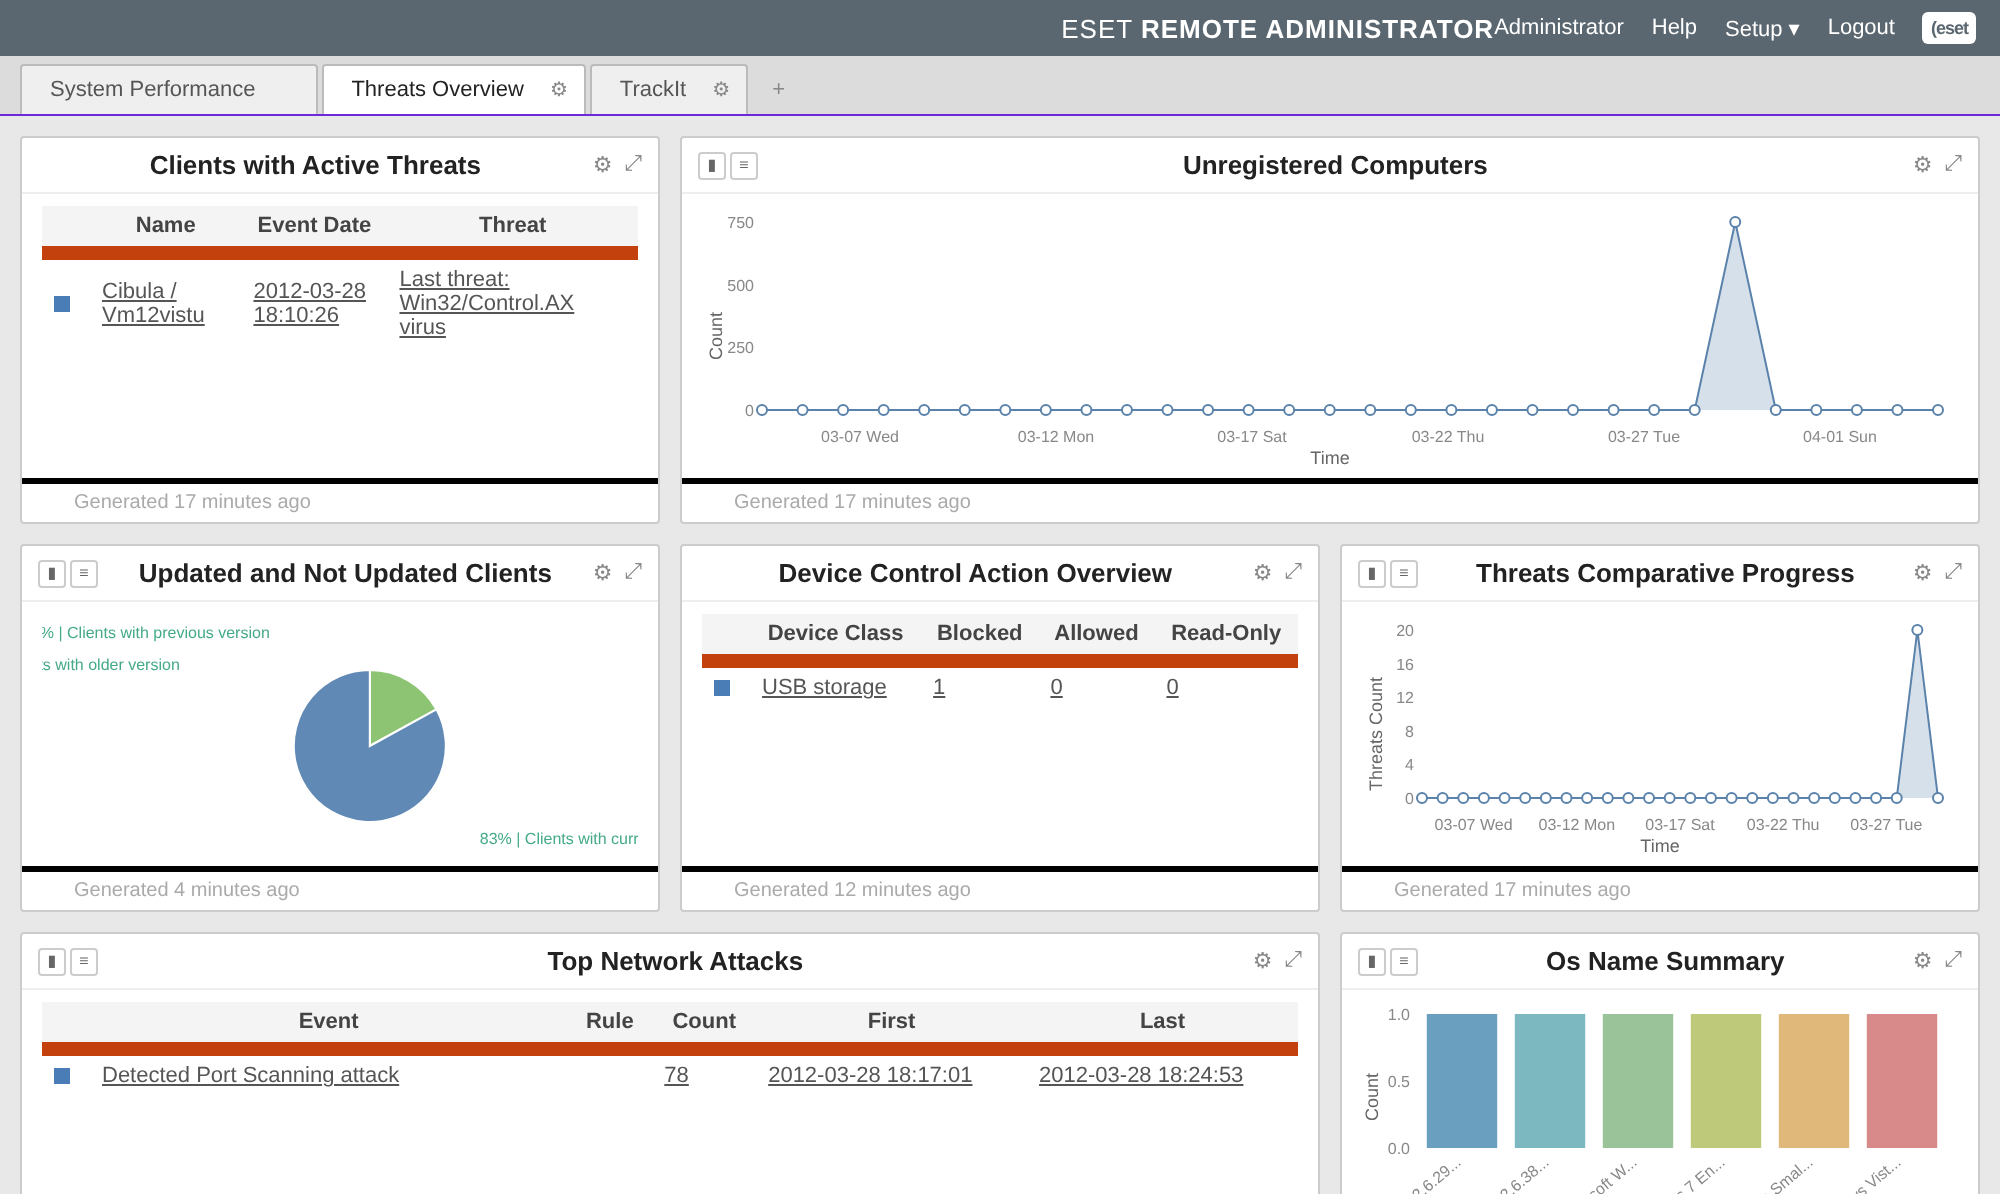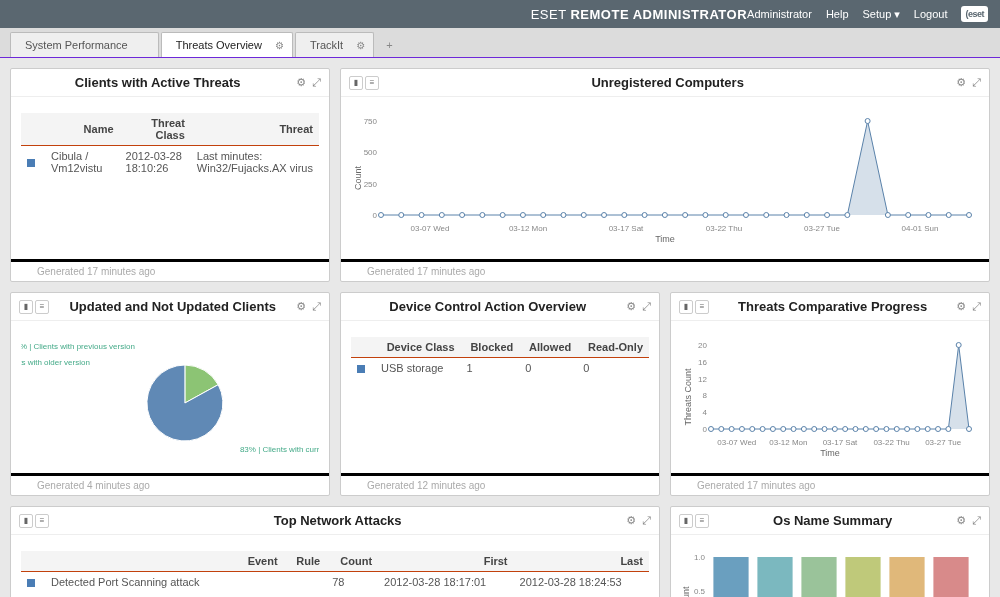--- a/index.html
+++ b/index.html
@@ -12,34 +12,34 @@
 .topbar .links span { cursor: pointer; }
 .eset-logo { background: #fff; color: #5a6770; font-size: 9px; font-weight: bold; padding: 3px 4px; border-radius: 3px; letter-spacing: -0.5px; }
 
 .tabs { display: flex; background: #dcdcdc; border-bottom: 1px solid #6d28d9; padding: 0 10px; height: 30px; align-items: flex-end; gap: 2px; }
 .tab { background: #efefef; border: 1px solid #bbb; border-bottom: none; padding: 6px 30px 6px 14px; position: relative; cursor: pointer; font-size: 11px; color: #555; border-radius: 2px 2px 0 0; }
 .tab.active { background: #fff; color: #222; }
 .tab .gear { position: absolute; right: 8px; top: 50%; transform: translateY(-50%); color: #888; font-size: 10px; }
 .tab-add { padding: 6px 10px; color: #888; cursor: pointer; }
 
 .dash { padding: 10px; display: grid; grid-template-columns: repeat(3, 1fr); gap: 10px; }
-.panel { background: #fff; border: 1px solid #ccc; border-radius: 2px; display: flex; flex-direction: column; position: relative; gap: 10px; }
+.panel { background: #fff; border: 1px solid #ccc; border-radius: 2px; display: flex; flex-direction: column; position: relative; }
 .panel.col-2 { grid-column: span 2; }
 .panel-hd { display: flex; align-items: center; padding: 6px 8px; border-bottom: 1px solid #eee; }
 .panel-hd .left-ico { display: flex; gap: 2px; }
 .panel-hd .left-ico span { width: 14px; height: 14px; border: 1px solid #ccc; border-radius: 2px; display: flex; align-items: center; justify-content: center; font-size: 8px; color: #666; cursor: pointer; }
 .panel-hd h3 { flex: 1; text-align: center; font-size: 13px; font-weight: bold; color: #222; }
 .panel-hd .right-ico { display: flex; gap: 6px; color: #888; }
 .panel-hd .right-ico span { cursor: pointer; font-size: 11px; }
 .panel-bd { flex: 1; padding: 6px 10px; position: relative; min-height: 100px; }
 .panel-ft { padding: 4px 26px; font-size: 10px; color: #aaa; border-top: 3px solid #000000; }
 
 table.data { width: 100%; border-collapse: collapse; font-size: 11px; }
-table.data th { text-align: right; background: #f4f4f4; padding: 4px 6px; font-weight: bold; color: #444; border-bottom: 1px solid #c2410c; }
-table.data td { padding: 4px 6px; color: #555; }
+table.data th { text-align: center; background: #f4f4f4; padding: 4px 6px; font-weight: bold; color: #444; border-bottom: 7px solid #c2410c; }
+table.data td { padding: 4px 6px; color: #555; text-decoration: underline; }
 .row-sq { display: inline-block; width: 8px; height: 8px; background: #4a7db5; margin-right: 4px; vertical-align: middle; }
 
 .axis-label { font-size: 9px; fill: #666; }
 .tick-label { font-size: 8px; fill: #888; }
 .pie-label { font-size: 8px; fill: #4a8; }
 
 svg { display: block; }
 </style>
 </head>
 <body>
@@ -81,30 +81,30 @@
           <span>⚙</span>
           <span>⤢</span>
         </div>
     </div>
     <div class="panel-bd">
       <table class="data">
         <thead>
             <tr>
           <th style="width:12px"></th>
           <th>Name</th>
-          <th>Threat Class</th>
+          <th>Event Date</th>
           <th>Threat</th>
         </tr>
           </thead>
         <tbody>
           <tr>
             <td><span class="row-sq"></span></td>
             <td>Cibula / Vm12vistu</td>
             <td>2012-03-28 18:10:26</td>
-            <td>Last minutes: Win32/Fujacks.AX virus</td>
+            <td>Last threat: Win32/Control.AX virus</td>
           </tr>
         </tbody>
       </table>
     </div>
     <div class="panel-ft">Generated 17 minutes ago</div>
   </div>
 
   <div class="panel col-2">
     <div class="panel-hd">
       <div class="left-ico">

